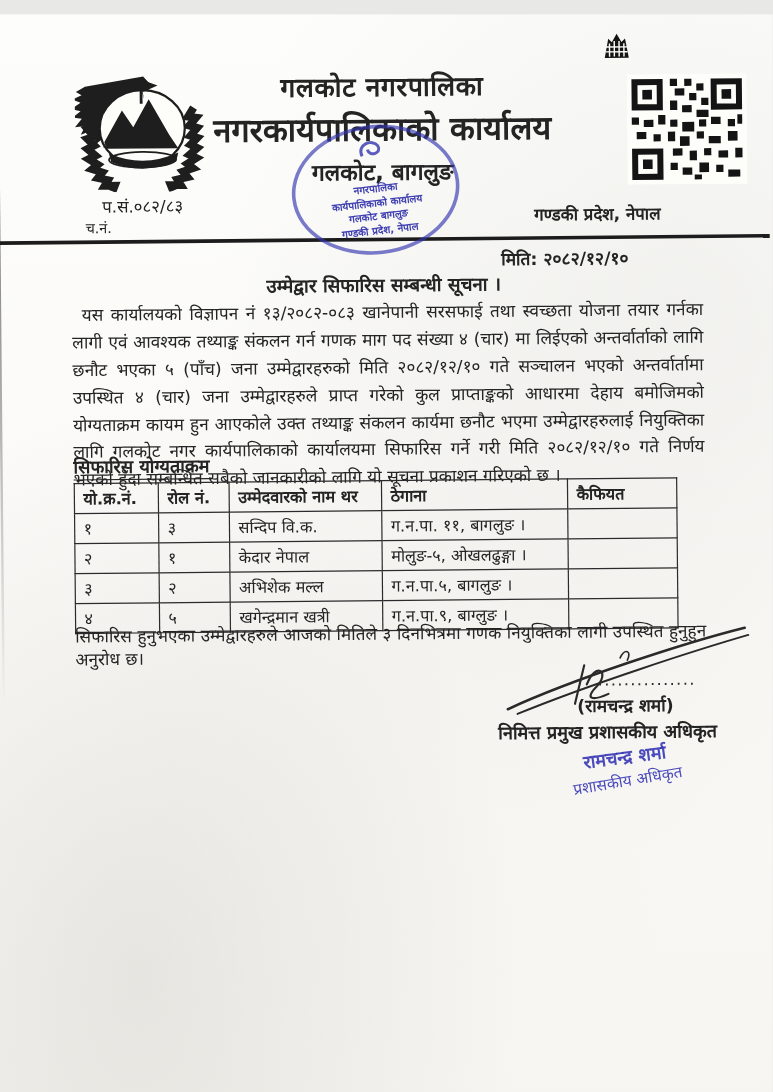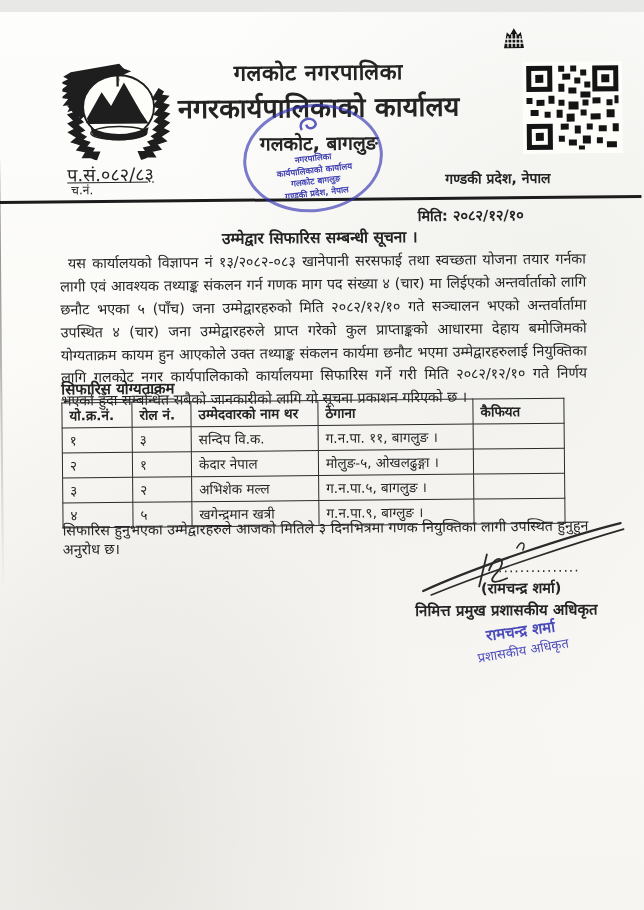--- a/index.html
+++ b/index.html
@@ -15,21 +15,21 @@
   }
   .doc{position:absolute;inset:0;transform:rotate(-0.55deg);}
   .abs{position:absolute;}
   .b{font-weight:bold;}
   .center{text-align:center;}
 
   
   .title-muni{left:0;right:0;top:44px;font-size:22px;letter-spacing:.5px;}
   .title-office{left:0;right:0;top:76px;font-size:27px;}
   .title-addr{left:0;right:0;top:118px;font-size:19px;}
-  .refno{left:70px;top:148px;font-size:18px;text-decoration:underline;}
+  .refno{left:88px;top:148px;font-size:14px;}
   .chno{left:74px;top:167px;font-size:12px;}
   .province{left:448px;top:158px;font-size:14px;}
   .divider{left:0;right:0;top:186px;height:2.5px;background:#1c1c1c;}
 
   .emblem{left:66px;top:40px;}
   .crest-mark{left:505px;top:16px;}
   .qr{left:526px;top:52px;}
 
   
   .stamp{

